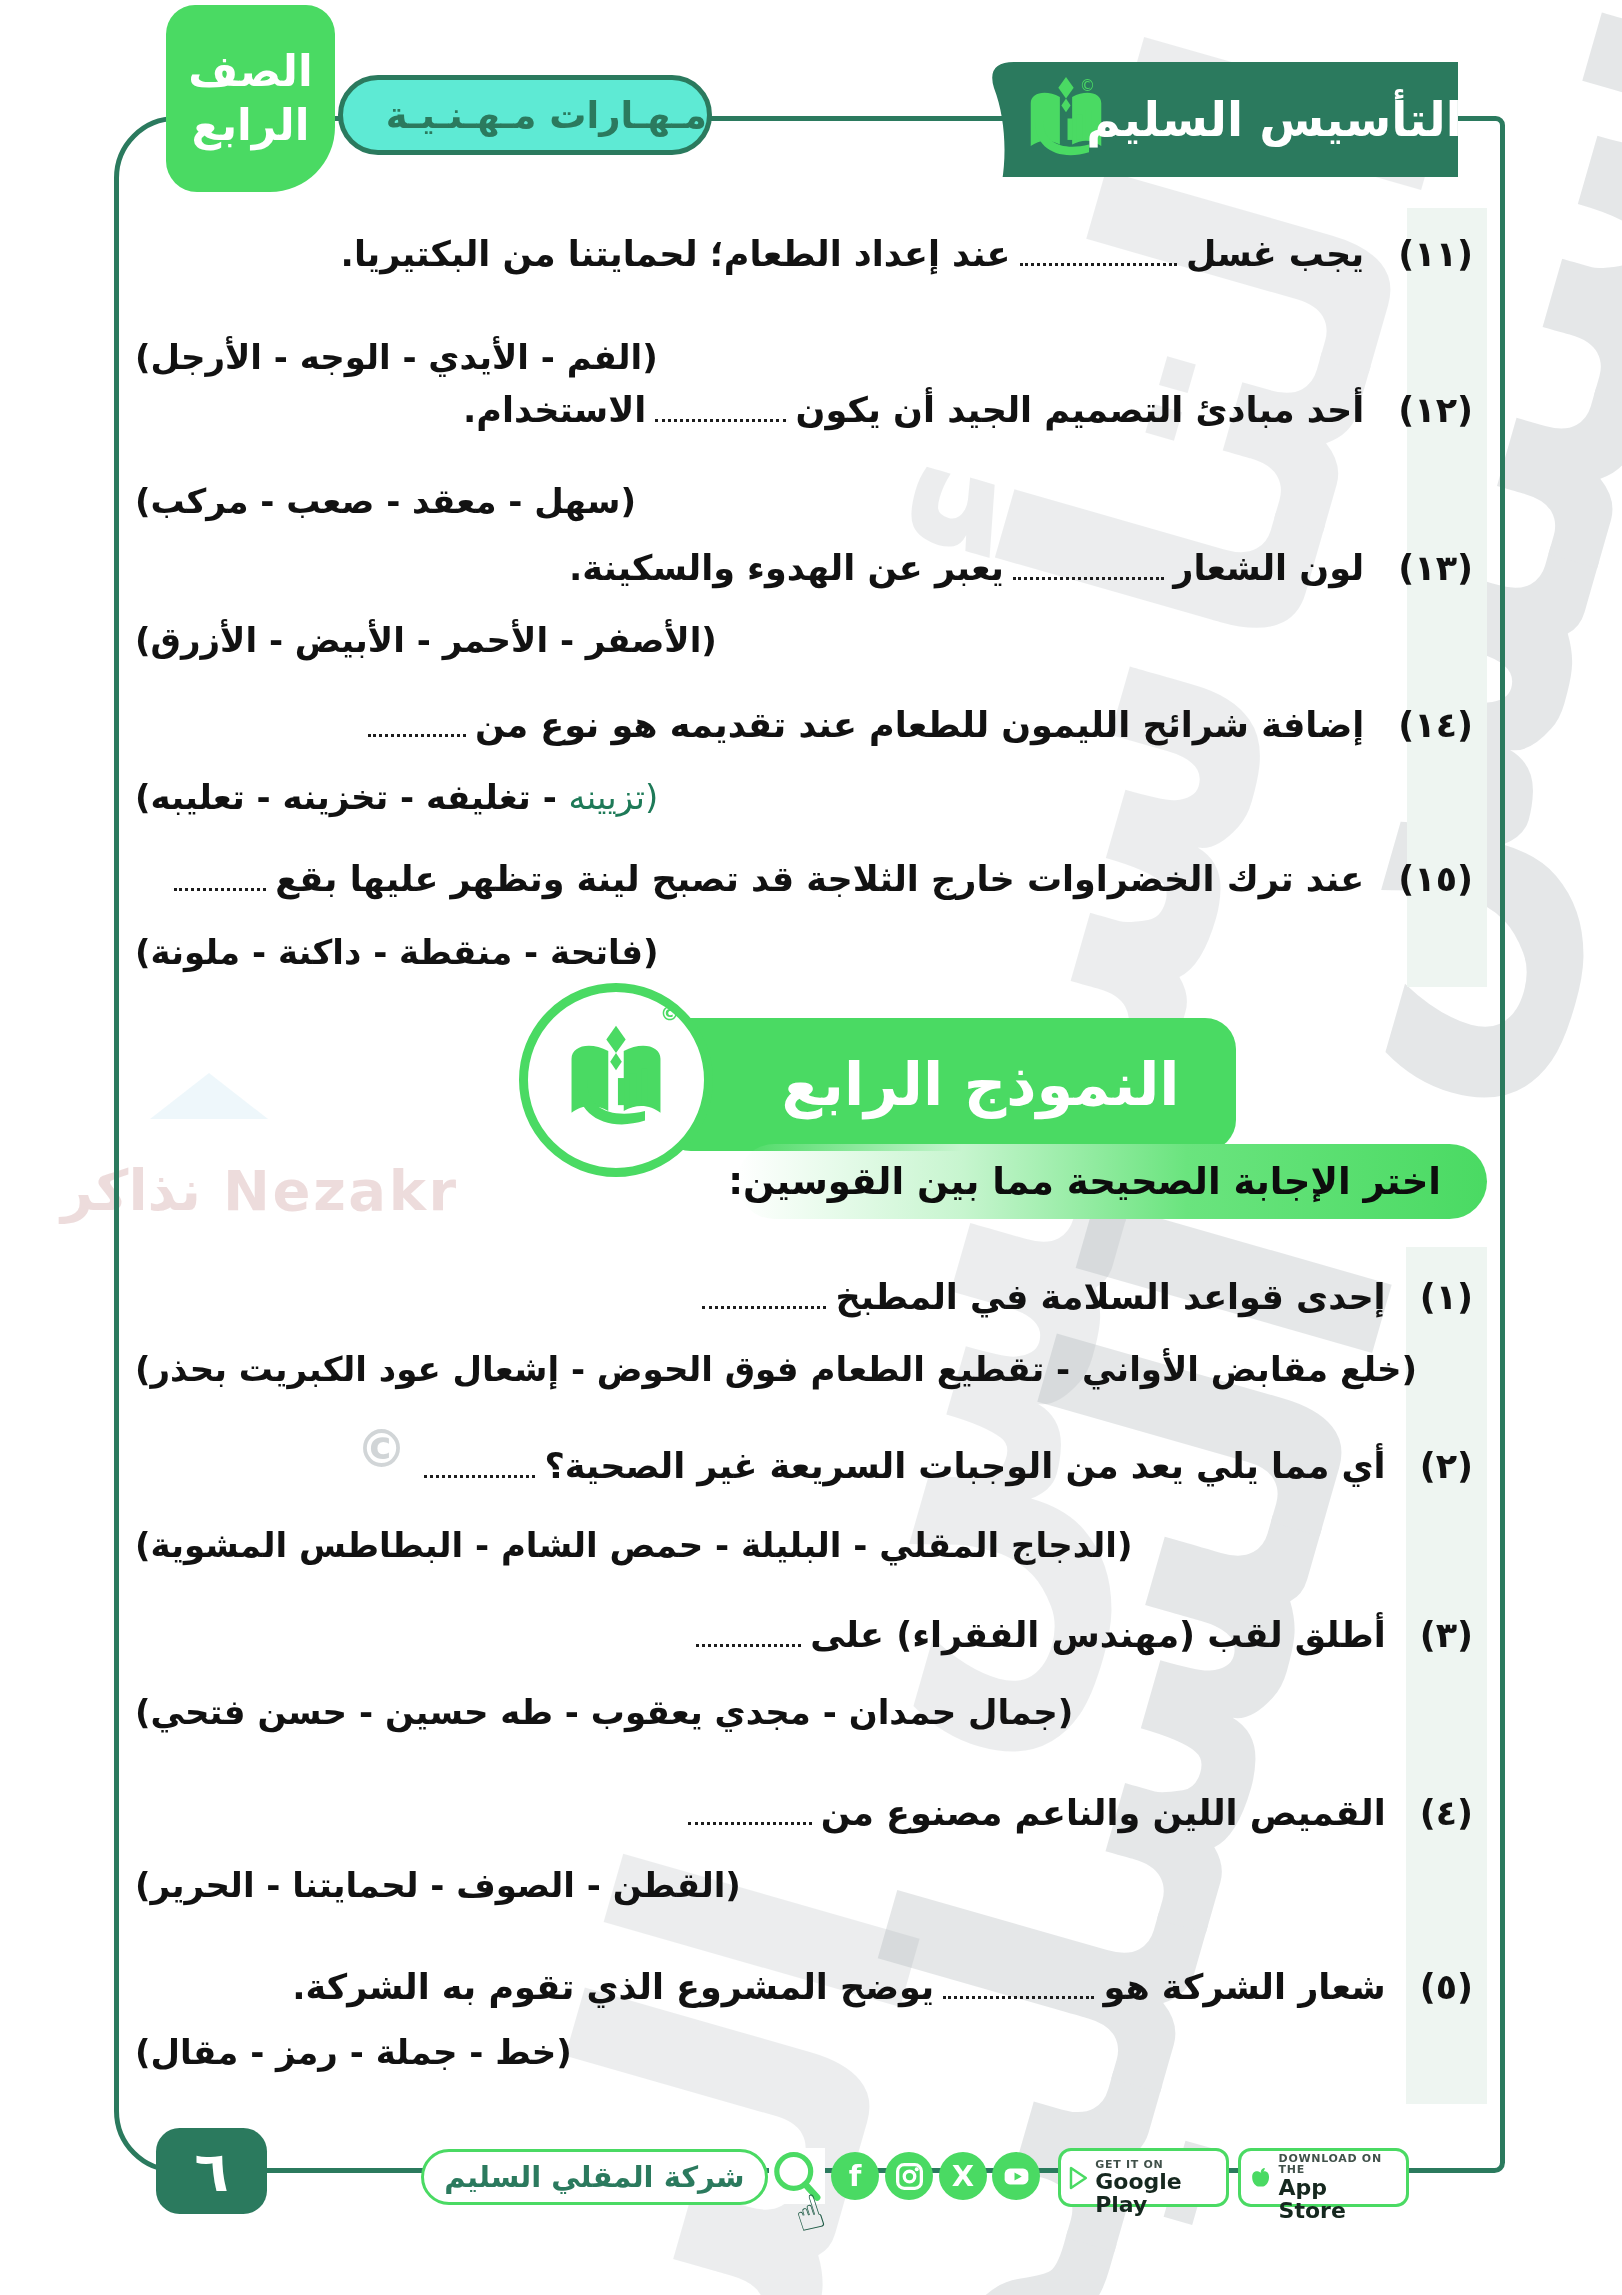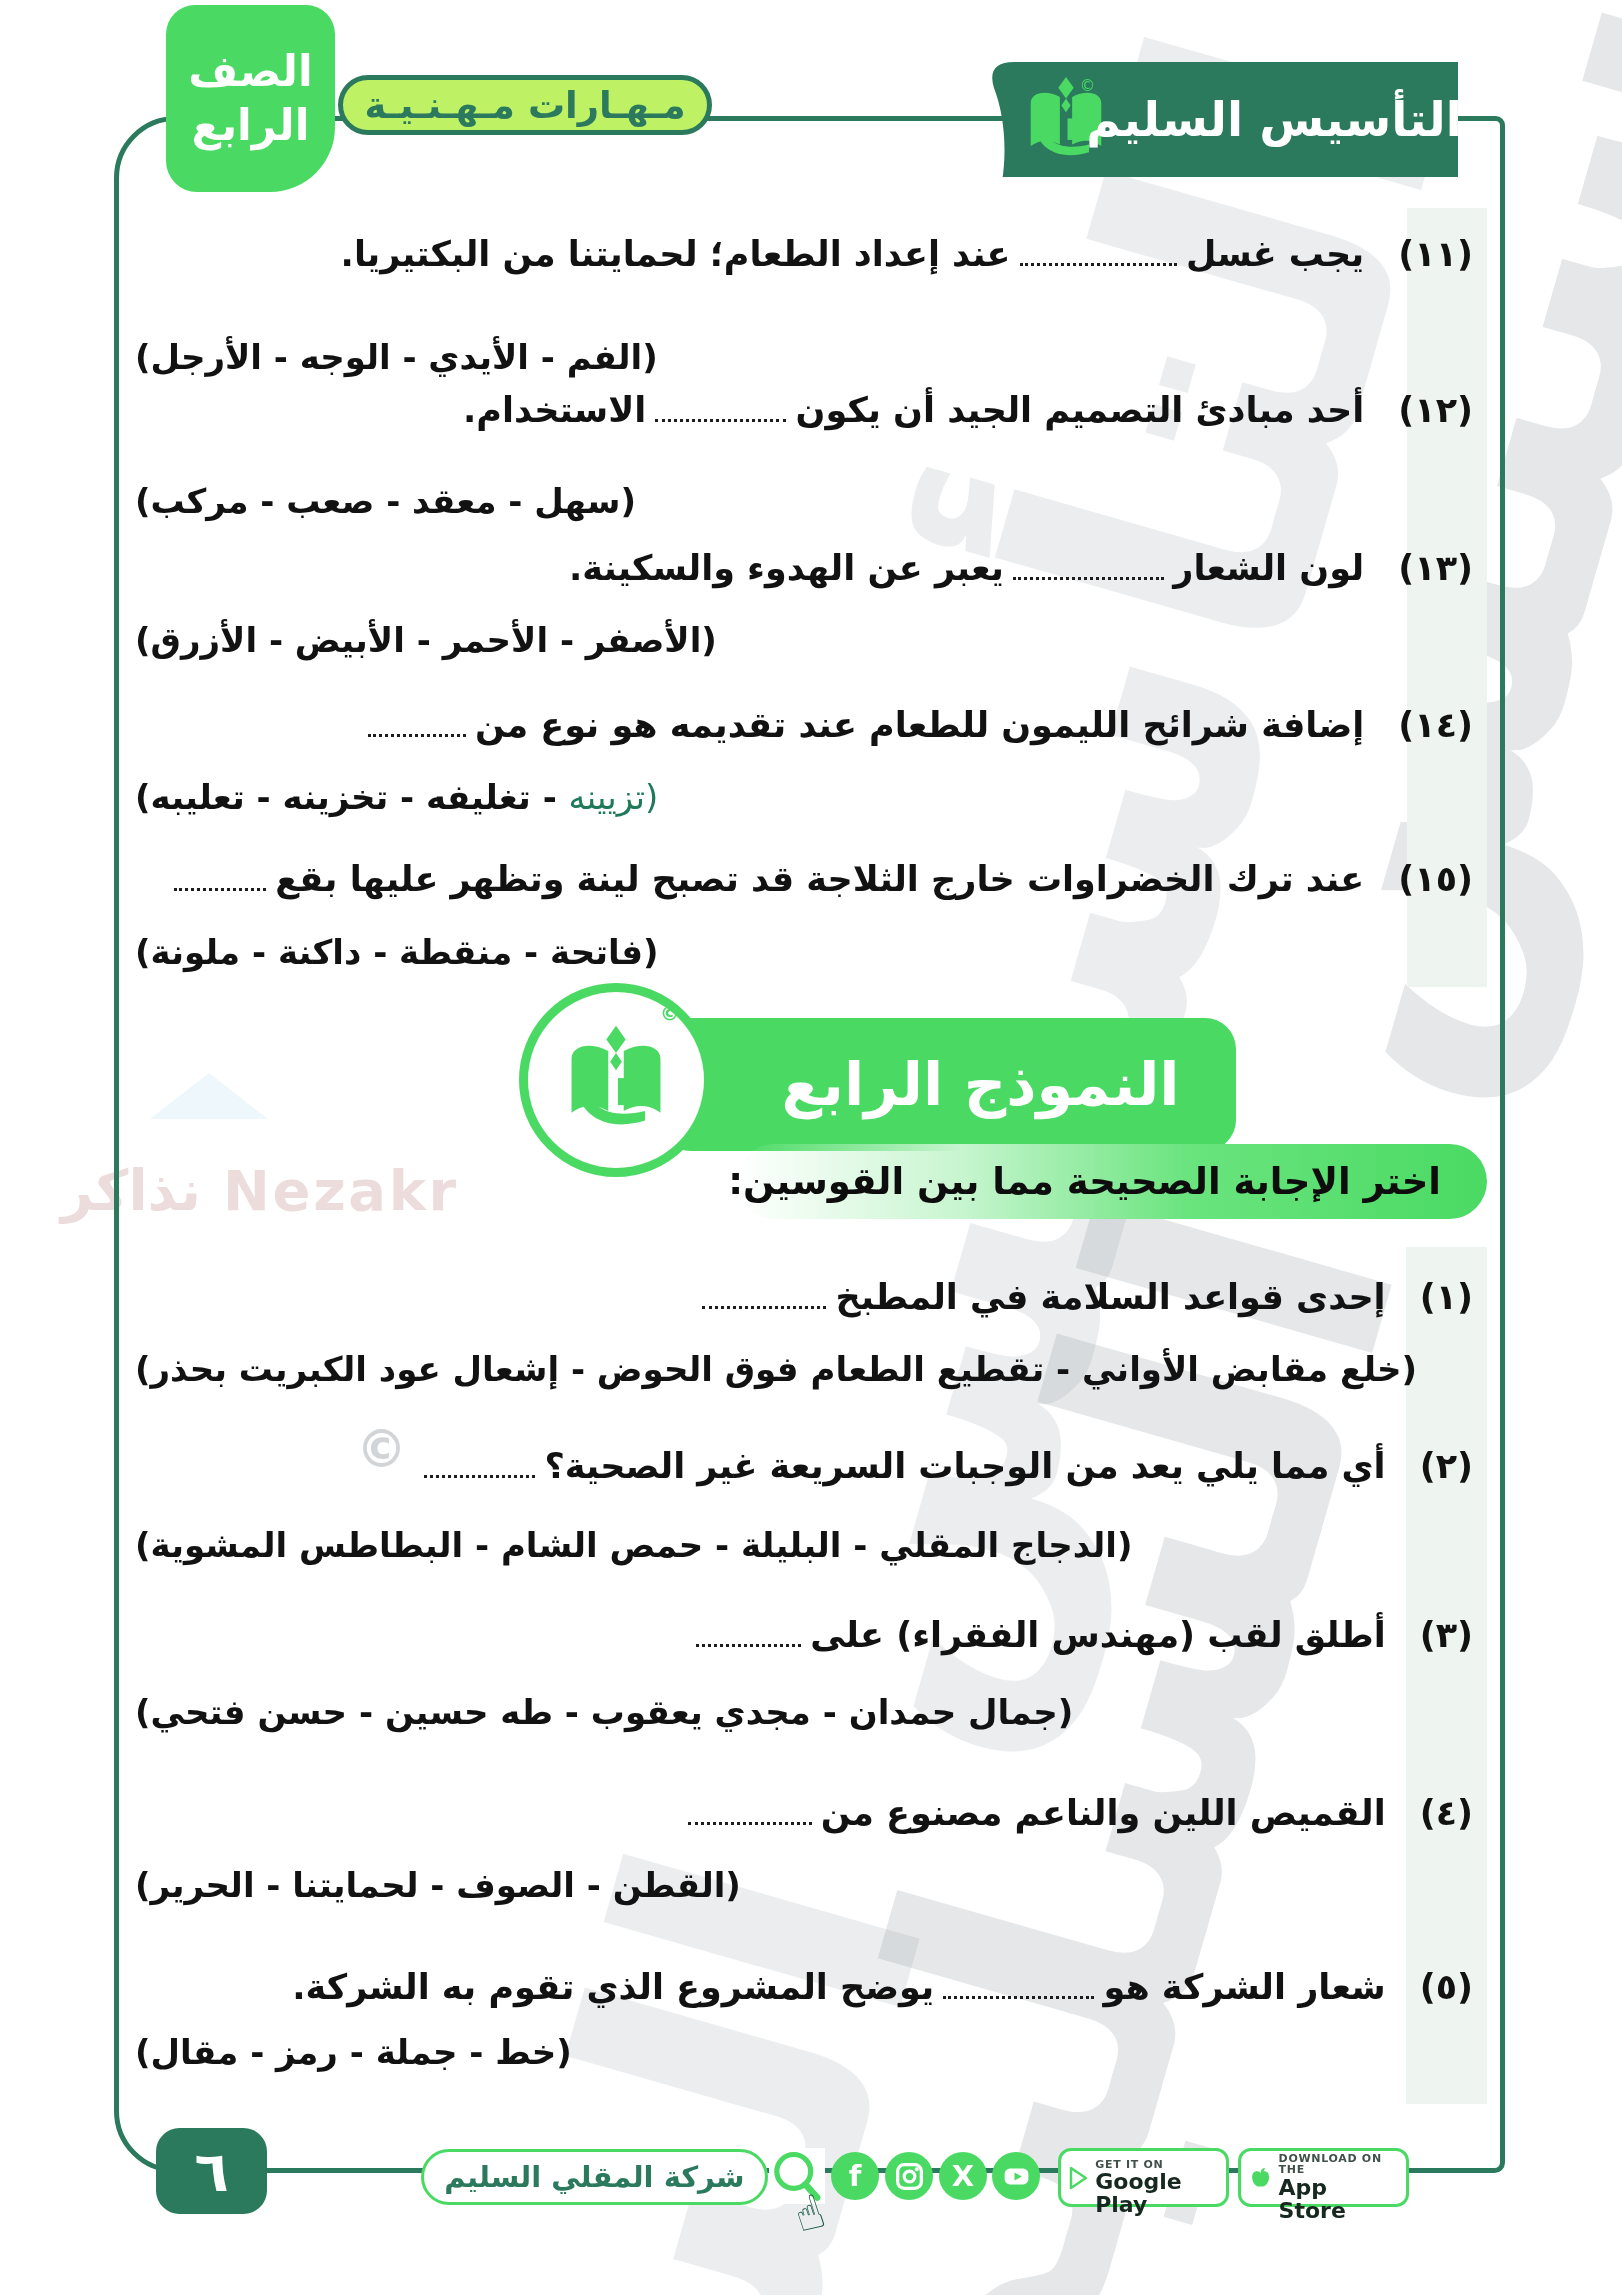--- a/index.html
+++ b/index.html
@@ -39,23 +39,23 @@
   .numcol.a{left:1408px;top:208px;width:80px;height:779px;}
   .numcol.b{left:1407px;top:1247px;width:81px;height:857px;}
   
   .grade-badge{
     position:absolute;z-index:4;left:167px;top:5.2px;width:169px;height:187px;
     background:#4ada63;border-radius:29px 29px 65px 31px;color:#fff;
     display:flex;flex-direction:column;align-items:center;justify-content:center;
     font-size:43px;font-weight:900;line-height:1.25;text-align:center;
   }
   .subject-capsule{
-    position:absolute;z-index:4;left:339px;top:75px;width:374px;height:60px;
-    background:#bef264;border:5.2px solid #2b7a5e;border-radius:42px;box-sizing:border-box;
-    display:flex;align-items:center;justify-content:center;
+    position:absolute;z-index:4;left:339px;top:75px;width:374px;height:80px;
+    background:#5eead4;border:5.2px solid #2b7a5e;border-radius:42px;box-sizing:border-box;
+    display:flex;align-items:center;
     color:#2b7a5e;font-size:37px;font-weight:900;letter-spacing:3.9px;
   }
   .brand-banner{
     position:absolute;z-index:4;left:987px;top:62px;width:472px;height:115px;
     background:#2b7a5e;
     clip-path:path("M28 0 H694 Q722 0 714 26 C700 62 700 114 714 150 Q722 176 694 176 H28 Q0 176 8 150 C22 114 22 62 8 26 Q0 0 28 0 Z");
     display:flex;align-items:center;
   }
   .brand-logo{position:absolute;left:34px;top:11.8px;width:92px;height:92px;}
   .brand-name{

